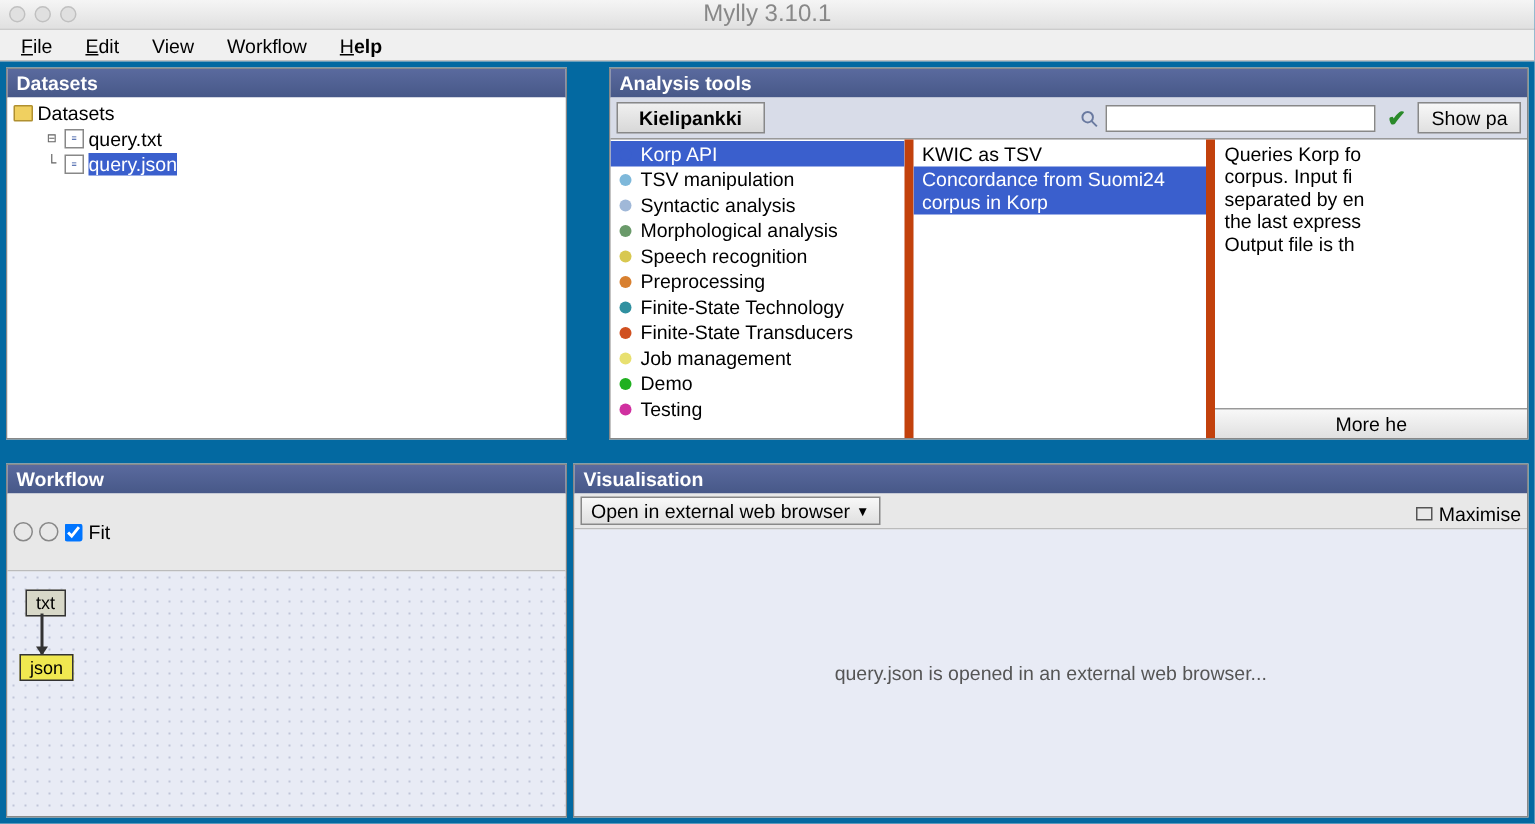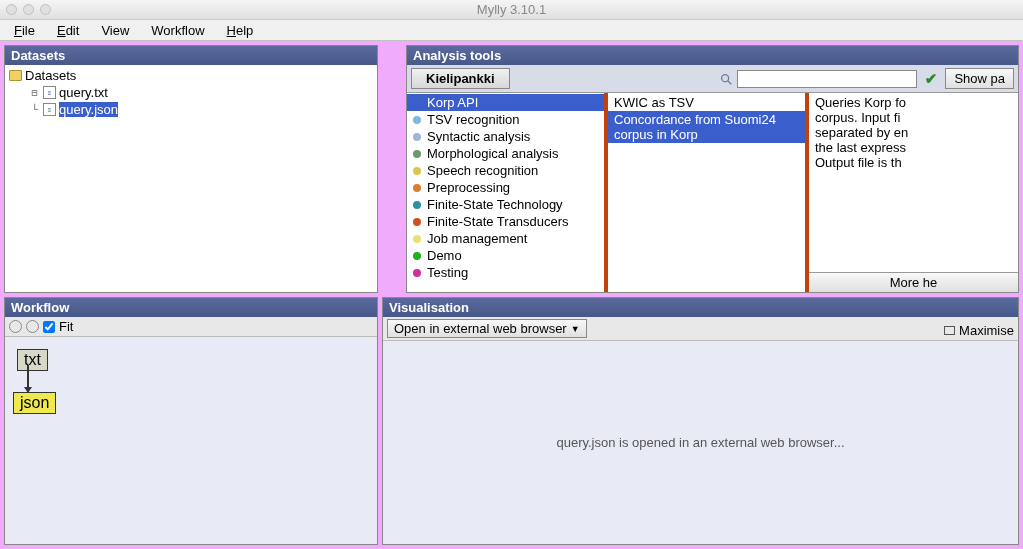--- a/index.html
+++ b/index.html
@@ -1,27 +1,27 @@
 <!DOCTYPE html>
 <html><head>
 <meta charset="utf-8">
 <style>
 * { margin: 0; padding: 0; box-sizing: border-box; font-family: Arial, sans-serif; font-size: 13px; }
 body { width: 1023px; height: 549px; background: #ececec; overflow: hidden; display: flex; flex-direction: column; }
 
 .titlebar { height: 20px; background: linear-gradient(#f5f5f5, #e0e0e0); display: flex; align-items: center; padding: 0 6px; border-bottom: 1px solid #ccc; position: relative; }
 .traffic { display: flex; gap: 6px; }
 .tl { width: 11px; height: 11px; border-radius: 50%; background: #e0e0e0; border: 0.5px solid #c0c0c0; }
-.titlebar .title { position: absolute; left: 50%; transform: translateX(-50%); color: #888; font-size: 13px; }
+.titlebar .title { position: absolute; left: 50%; transform: translateX(-50%); color: #888; font-size: 16px; }
 
 .menubar { height: 21px; background: #f0f0f0; border-bottom: 1px solid #c0c0c0; display: flex; align-items: center; padding: 0 4px; gap: 2px; }
 .menubar .mi { padding: 2px 10px; cursor: default; }
 .menubar .mi span { text-decoration: underline; }
 
-.main { flex: 1; display: flex; flex-direction: column; padding: 4px; gap: 4px; background: #f0abfc; }
+.main { flex: 1; display: flex; flex-direction: column; padding: 4px; gap: 16px; background: #0369a1; }
 .row { display: flex; gap: 4px; }
 .row.top { height: 248px; }
 .row.bottom { flex: 1; }
 
 .panel { display: flex; flex-direction: column; border: 1px solid #888; background: #fff; }
 .phead { background: linear-gradient(#5a6a9e, #475888); color: #fff; font-weight: bold; padding: 2px 6px; font-size: 13px; }
 
 .datasets { width: 374px; }
 .tree { padding: 2px 4px; background: #fff; flex: 1; }
 .tree .node { display: flex; align-items: center; gap: 3px; padding: 1px 0; }
@@ -34,35 +34,35 @@
 .analysis { flex: 1; margin-left: 24px; }
 .atoolbar { display: flex; align-items: center; padding: 3px 4px; gap: 4px; background: #d8dce8; border-bottom: 1px solid #999; }
 .atab { border: 1px solid #888; padding: 2px 14px; background: linear-gradient(#f0f0f0, #d8d8d8); font-weight: bold; }
 .aspacer { flex: 1; }
 .search-icon { width: 14px; height: 14px; }
 .aentry { width: 180px; height: 18px; border: 1px solid #888; background: #fff; }
 .check-icon { color: #2a8a2a; font-weight: bold; font-size: 15px; padding: 0 4px; }
 .showpa { border: 1px solid #888; padding: 2px 8px; background: linear-gradient(#f8f8f8, #e0e0e0); }
 
 .acontent { display: flex; flex: 1; }
-.col { flex: 1; border-right: 4px solid #c2410c; overflow: hidden; }
+.col { flex: 1; border-right: 6px solid #c2410c; overflow: hidden; }
 .col:last-child { border-right: none; }
 .cat-list, .tool-list { padding: 1px 0; }
 .cat, .tool { padding: 1px 6px; display: flex; align-items: center; gap: 6px; cursor: default; font-size: 13px; }
 .cat .dot { width: 8px; height: 8px; border-radius: 50%; }
 .cat.sel, .tool.sel { background: #3a5fcd; color: #fff; }
 .description { padding: 2px 6px; font-size: 13px; position: relative; }
 .moreh { position: absolute; bottom: 0; left: 0; right: 0; border-top: 1px solid #999; background: linear-gradient(#f8f8f8, #e0e0e0); text-align: center; padding: 2px; font-size: 13px; }
 
 .workflow { width: 374px; }
-.wtoolbar { background: #e8e8e8; border-bottom: 1px solid #bbb; padding: 2px 4px; display: flex; align-items: center; gap: 4px; font-size: 12px; }
+.wtoolbar { background: #e8e8e8; border-bottom: 1px solid #bbb; padding: 18px 4px; display: flex; align-items: center; gap: 4px; font-size: 12px; }
 .zoom-icon { width: 13px; height: 13px; border: 1px solid #888; border-radius: 50%; position: relative; }
 .chk { width: 12px; height: 12px; }
 .wcanvas { flex: 1; background: #e8ebf5; background-image: radial-gradient(circle, #c0c5d8 0.5px, transparent 0.5px); background-size: 8px 8px; position: relative; }
-.wnode { position: absolute; border: 1px solid #333; padding: 1px 6px; font-size: 16px; }
+.wnode { position: absolute; border: 1px solid #333; padding: 1px 6px; font-size: 12px; }
 .wnode.txt { left: 12px; top: 12px; background: #d8d8c8; }
 .wnode.json { left: 8px; top: 55px; background: #f0e850; text-align: right; }
 .wedge { position: absolute; left: 22px; top: 28px; width: 2px; height: 27px; background: #333; }
 .wedge::after { content: ''; position: absolute; bottom: -1px; left: -3px; border-left: 4px solid transparent; border-right: 4px solid transparent; border-top: 6px solid #333; }
 
 .visualisation { flex: 1; }
 .vtoolbar { background: #e8e8e8; border-bottom: 1px solid #bbb; padding: 2px 4px; display: flex; align-items: flex-end; gap: 4px; font-size: 13px; }
 .vselect { border: 1px solid #888; padding: 1px 6px; background: linear-gradient(#f8f8f8, #e0e0e0); display: flex; align-items: center; gap: 4px; }
 .caret { font-size: 9px; }
 .vspacer { flex: 1; }
@@ -80,21 +80,21 @@
     <div class="tl"></div>
   </div>
   <div class="title">Mylly 3.10.1</div>
 </div>
 
 <div class="menubar">
   <div class="mi"><span>F</span><b style="font-weight:normal">ile</b></div>
   <div class="mi"><span>E</span><b style="font-weight:normal">dit</b></div>
   <div class="mi">View</div>
   <div class="mi">Workflow</div>
-  <div class="mi"><span>H</span><b style="font-weight:normal">elp</b></div>
+  <div class="mi"><span>H</span><b style="font-weight:bold">elp</b></div>
 </div>
 
 <div class="main">
   <div class="row top">
     <div class="panel datasets">
       <div class="phead">Datasets</div>
       <div class="tree">
         <div class="node">
           <div class="folder-icon"></div>
           <span class="label">Datasets</span>
@@ -127,21 +127,21 @@
       </div>
       <div class="acontent">
         <div class="col">
           <div class="cat-list" id="cat-list">
               <div class="cat sel">
                 <span class="dot" style="background: rgb(58, 95, 205);"></span>
                 <span>Korp API</span>
               </div>
               <div class="cat">
                 <span class="dot" style="background: rgb(126, 184, 218);"></span>
-                <span>TSV recognition</span>
+                <span>TSV manipulation</span>
               </div>
               <div class="cat">
                 <span class="dot" style="background: rgb(160, 184, 216);"></span>
                 <span>Syntactic analysis</span>
               </div>
               <div class="cat">
                 <span class="dot" style="background: rgb(106, 154, 106);"></span>
                 <span>Morphological analysis</span>
               </div>
               <div class="cat">

